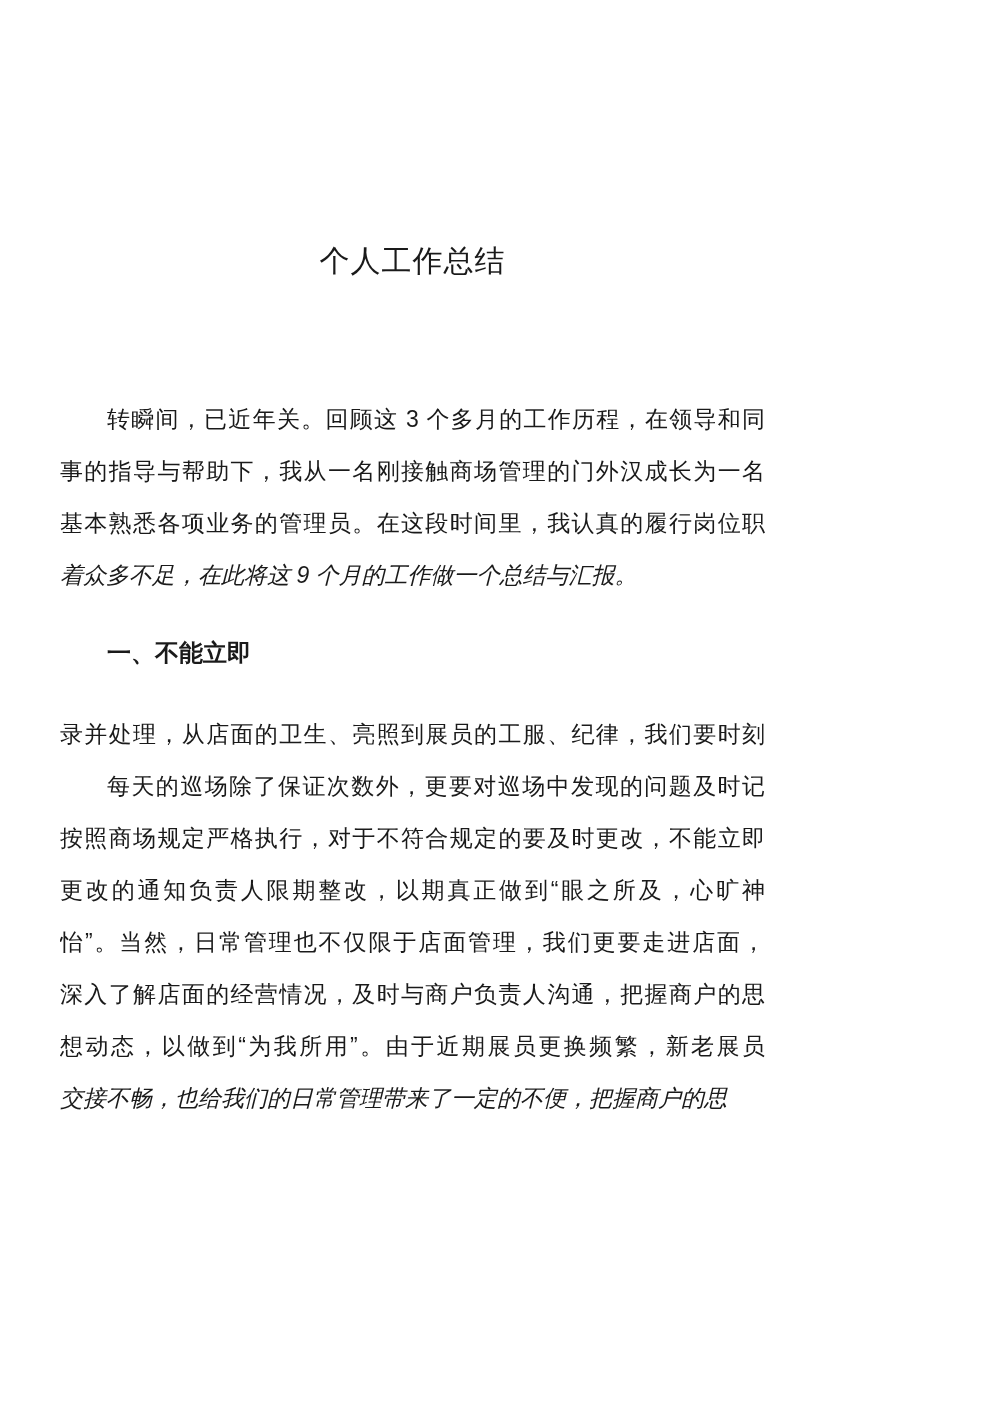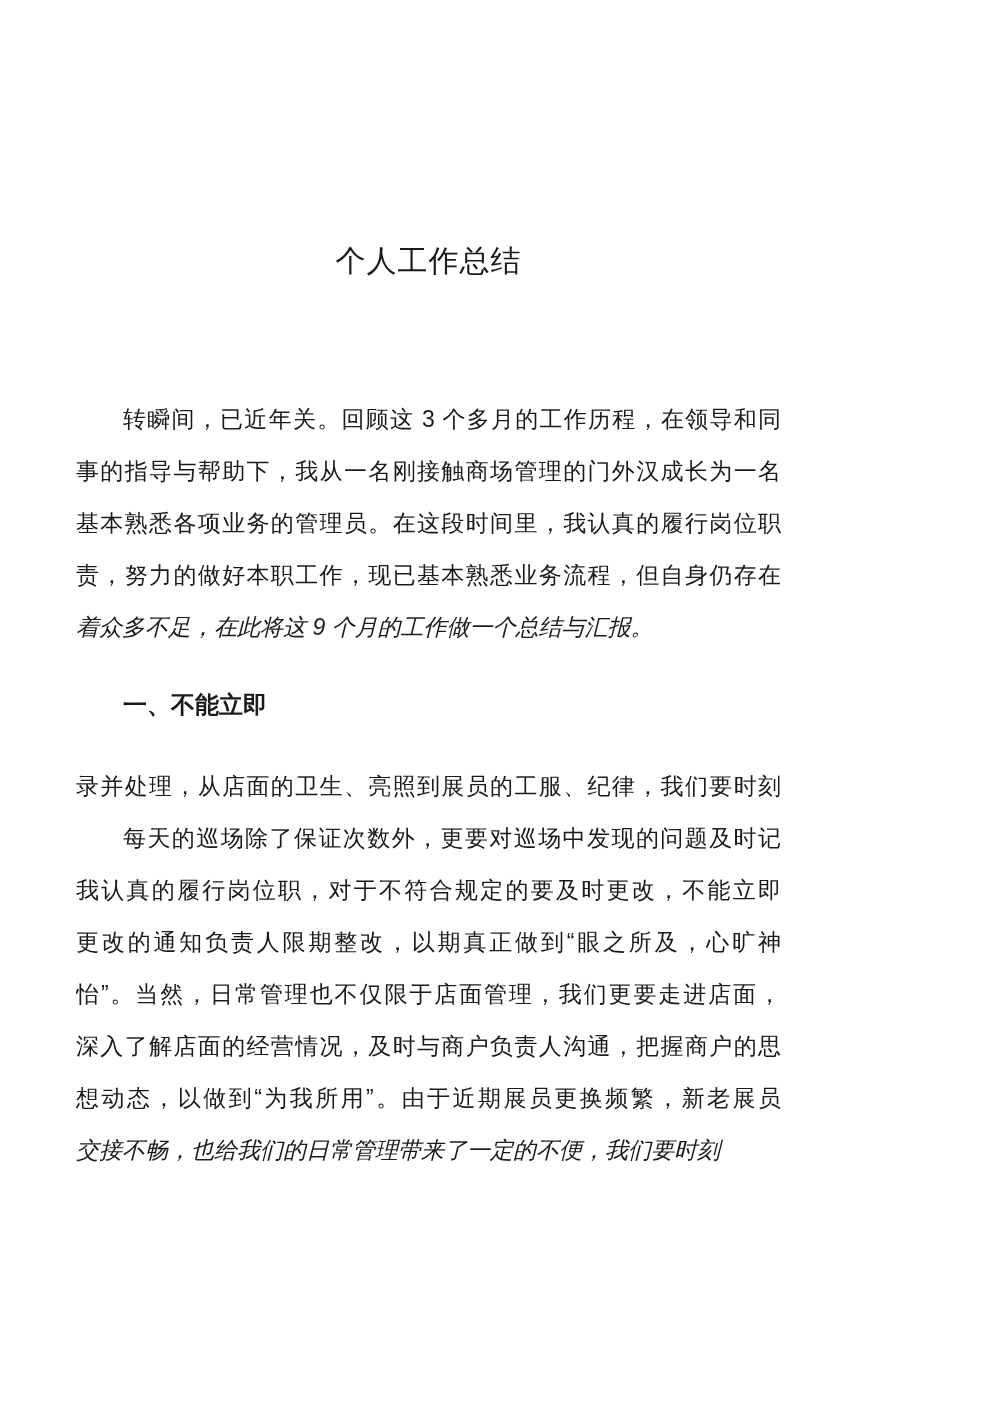--- a/index.html
+++ b/index.html
@@ -11,21 +11,21 @@
     position: relative;
     width: 1000px;
     height: 1415px;
     margin: 0 auto;
     background: #ffffff;
     color: #1a1a1a;
     font-family: "Liberation Sans", "DejaVu Sans", sans-serif;
     overflow: hidden;
   }
   .content {
-    margin-left: 76px;
+    margin-left: 60px;
     width: 705px;
   }
   .doc-title {
     margin-top: 240px;
     font-size: 30px;
     line-height: 42px;
     font-weight: 400;
     text-align: center;
     letter-spacing: 1px;
     white-space: nowrap;
@@ -74,32 +74,31 @@
 
 <div class="page">
   <div class="content">
 
     <h1 class="doc-title">个人工作总结</h1>
 
     <div class="paragraph para-intro">
       <div class="line line--first">转瞬间，已近年关。回顾这 3 个多月的工作历程，在领导和同</div>
       <div class="line">事的指导与帮助下，我从一名刚接触商场管理的门外汉成长为一名</div>
       <div class="line">基本熟悉各项业务的管理员。在这段时间里，我认真的履行岗位职</div>
-      <div class="line">责，努力的做好本职工作，现已基本熟悉业务流程，但自身仍存在</div>
       <div class="line line--last">着众多不足，在此将这 9 个月的工作做一个总结与汇报。</div>
     </div>
 
     <div class="heading heading--section">一、不能立即</div>
 
 
     <div class="paragraph para-body">
       <div class="line">录并处理，从店面的卫生、亮照到展员的工服、纪律，我们要时刻</div>
       <div class="line line--first">每天的巡场除了保证次数外，更要对巡场中发现的问题及时记</div>
-      <div class="line">我认真的履行岗位职，对于不符合规定的要及时更改，不能立即</div>
+      <div class="line">按照商场规定严格执行，对于不符合规定的要及时更改，不能立即</div>
       <div class="line">更改的通知负责人限期整改，以期真正做到“眼之所及，心旷神</div>
       <div class="line">怡”。当然，日常管理也不仅限于店面管理，我们更要走进店面，</div>
       <div class="line">深入了解店面的经营情况，及时与商户负责人沟通，把握商户的思</div>
       <div class="line">想动态，以做到“为我所用”。由于近期展员更换频繁，新老展员</div>
-      <div class="line line--last">交接不畅，也给我们的日常管理带来了一定的不便，我们要时刻</div>
+      <div class="line line--last">交接不畅，也给我们的日常管理带来了一定的不便，把握商户的思</div>
     </div>
 
   </div>
 </div>
 
 </body></html>

